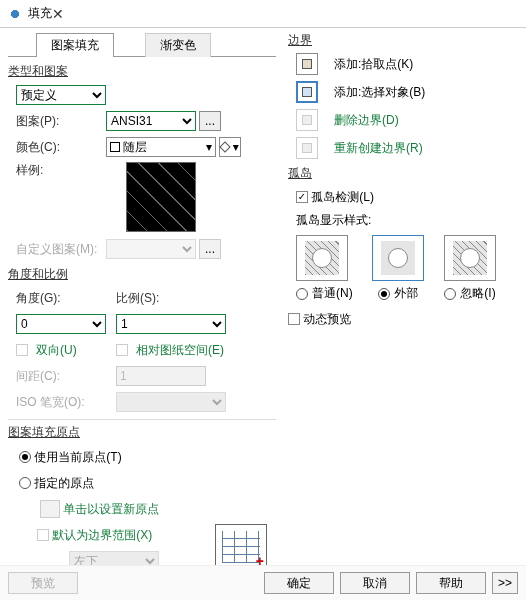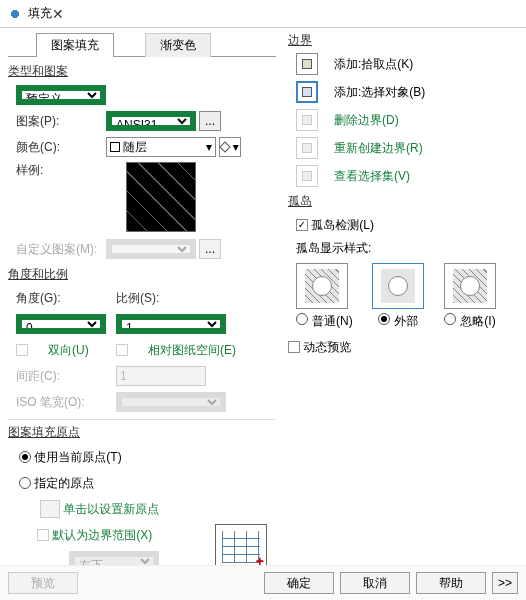--- a/index.html
+++ b/index.html
@@ -13,53 +13,53 @@
   .right-col { width: 220px; padding-left: 12px; }
   .tabs { border-bottom: 1px solid #999; margin-bottom: 6px; }
   .tab { display: inline-block; padding: 3px 14px; border: 1px solid #999; border-bottom: none; background: #fff; position: relative; top: 1px; margin-left: 28px; }
   .tab.inactive { background: #efefef; border-color: #ccc; }
   .group { margin-bottom: 6px; }
   .group-title { color: #333; margin-bottom: 4px; text-decoration: underline; }
   .group-body { padding-left: 8px; }
   .row { display: flex; align-items: center; margin-bottom: 4px; height: 22px; }
   .lbl { width: 90px; color: #333; }
   .lbl.dim { color: #aaa; }
-  select { height: 20px; border: 6px solid #15803d; background: #fff; }
+  select { height: 20px; border: 1px solid #15803d; background: #fff; }
   .sel-main { width: 90px; }
   .sel-wide { width: 110px; }
   .ell-btn { width: 22px; height: 20px; margin-left: 3px; border: 1px solid #888; background: #eee; text-align: center; line-height: 18px; cursor: pointer; }
   .color-combo { width: 110px; height: 20px; border: 1px solid #888; display: flex; align-items: center; padding: 0 3px; gap: 3px; }
   .color-sq { width: 10px; height: 10px; border: 1px solid #000; background: #fff; }
   .chev-btn { width: 22px; height: 20px; margin-left: 3px; border: 1px solid #888; background: #fff; display: flex; align-items: center; justify-content: center; cursor: pointer; }
   .swatch { width: 70px; height: 70px; border: 1px solid #666; background: #000; position: relative; overflow: hidden; margin-left: 20px; }
   .swatch::before { content: ""; position: absolute; inset: -20px; background: repeating-linear-gradient(45deg, #666 0 1px, transparent 1px 14px); }
   .numbox { width: 90px; height: 20px; border: 1px solid #888; padding: 0 3px; line-height: 18px; }
   .numbox.dim { border-color: #ccc; background: #f2f2f2; color: #bbb; }
-  .chk { display: flex; align-items: center; gap: 20px; }
+  .chk { display: flex; align-items: center; gap: 8px; }
   .cb { width: 12px; height: 12px; border: 1px solid #888; background: #fff; display: inline-block; }
   .cb.dim { border-color: #ccc; }
   .cb.checked::after { content: "✓"; font-size: 10px; line-height: 10px; color: #000; display: block; text-align: center; }
   .rb { width: 12px; height: 12px; border: 1px solid #555; border-radius: 50%; display: inline-block; background: #fff; position: relative; }
   .rb.checked::after { content: ""; width: 6px; height: 6px; background: #000; border-radius: 50%; position: absolute; top: 2px; left: 2px; }
   .hr-title { border-top: 1px solid #ddd; margin: 4px 0 4px 0; }
   .bound-item { display: flex; align-items: center; gap: 16px; margin-bottom: 6px; }
   .bound-icon { width: 22px; height: 22px; border: 1px solid #888; display: flex; align-items: center; justify-content: center; }
   .bound-icon.sel { border: 2px solid #3b82c4; }
   .bound-icon.dim { border-color: #ccc; }
   .sq-in { width: 10px; height: 10px; border: 1px solid #555; background: #e3dccb; }
   .sq-in.sel { background: #cfe3f5; }
   .sq-in.dim { border-color: #ccc; background: #eee; }
   .island-row { display: flex; gap: 10px; justify-content: space-between; margin: 6px 0; }
   .island-cell { text-align: center; }
   .island-box { width: 52px; height: 46px; border: 1px solid #888; display: flex; align-items: center; justify-content: center; background: #fff; }
   .island-box.sel { border: 1px solid #3b82c4; }
   .isl-sq { width: 34px; height: 34px; position: relative; background: #e5e5e5; }
   .isl-sq::after { content: ""; position: absolute; inset: 7px; background: #fff; border: 1px solid #888; border-radius: 50%; }
   .isl-sq.hatch { background: repeating-linear-gradient(45deg, #888 0 1px, #e5e5e5 1px 5px); }
-  .radio-row { display: flex; gap: 4px; margin-top: 4px; justify-content: center; }
+  .radio-row { display: flex; align-items: center; gap: 4px; margin-top: 4px; justify-content: center; }
   .origin-block { border: 1px solid #fff; padding-left: 10px; }
   .origin-sub { padding-left: 18px; }
   .thumb-hatch { width: 52px; height: 46px; border: 1px solid #666; background: #fff; position: relative; margin-left: auto; margin-right: 8px; overflow: hidden; }
   .thumb-hatch::before { content: ""; position: absolute; inset: 6px; background: repeating-linear-gradient(0deg, #5b7fa5 0 1px, transparent 1px 8px), repeating-linear-gradient(90deg, #5b7fa5 0 1px, transparent 1px 12px); }
   .thumb-hatch::after { content: "+"; position: absolute; right: 2px; bottom: 0px; color: #c00; font-weight: bold; font-size: 14px; }
   .footer { position: absolute; bottom: 0; left: 0; right: 0; padding: 6px 8px; display: flex; justify-content: center; gap: 6px; border-top: 1px solid #eee; background: #fafafa; }
   .footer .spacer { flex: 1; }
   .btn { width: 70px; height: 22px; border: 1px solid #999; background: #f3f3f3; text-align: center; line-height: 20px; cursor: pointer; }
   .btn.dim { color: #aaa; border-color: #ccc; }
   .btn.sm { width: 26px; }
@@ -191,26 +191,20 @@
               <span class="sq-in dim"></span>
             </span>
             <span class="dim-text">删除边界(D)</span>
           </div>
         <div class="bound-item">
             <span class="bound-icon dim">
               <span class="sq-in dim"></span>
             </span>
             <span class="dim-text">重新创建边界(R)</span>
           </div>
-        <div class="bound-item">
-            <span class="bound-icon dim">
-              <span class="sq-in dim"></span>
-            </span>
-            <span class="dim-text">查看选择集(V)</span>
-          </div>
       </div>
     </div>
 
     <div class="group">
       <div class="group-title">孤岛</div>
       <div class="group-body">
         <div class="row"><span class="cb checked"></span>&nbsp;<span>孤岛检测(L)</span></div>
         <div>孤岛显示样式:</div>
         <div class="island-row">
           <div class="island-cell">

